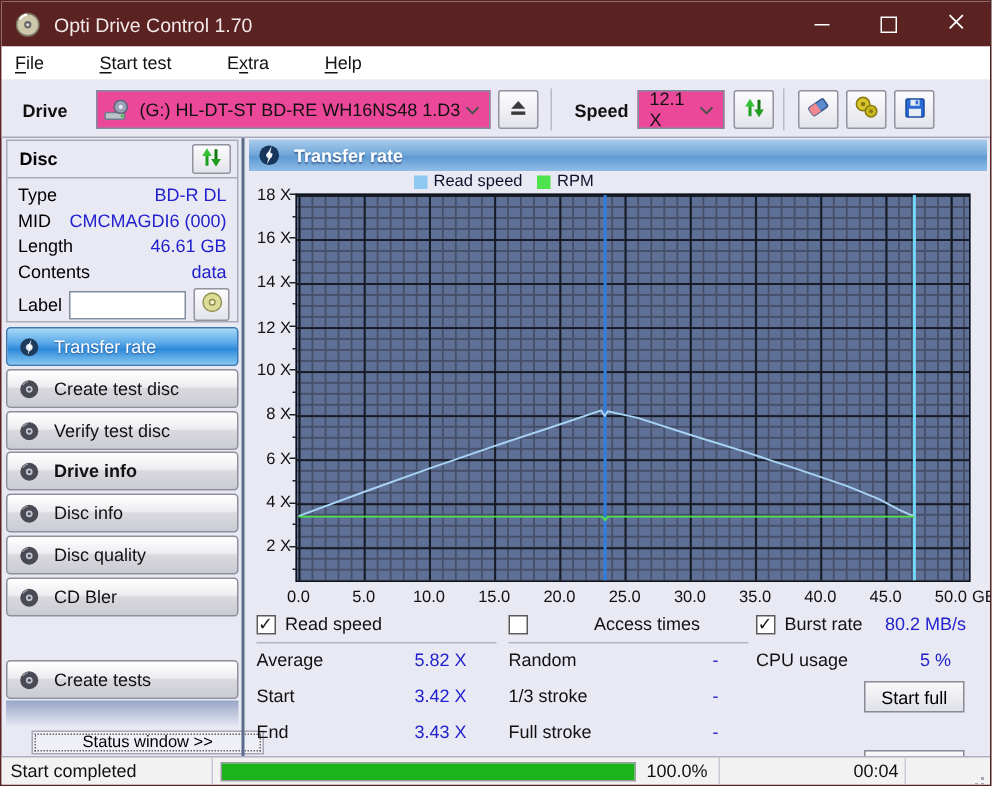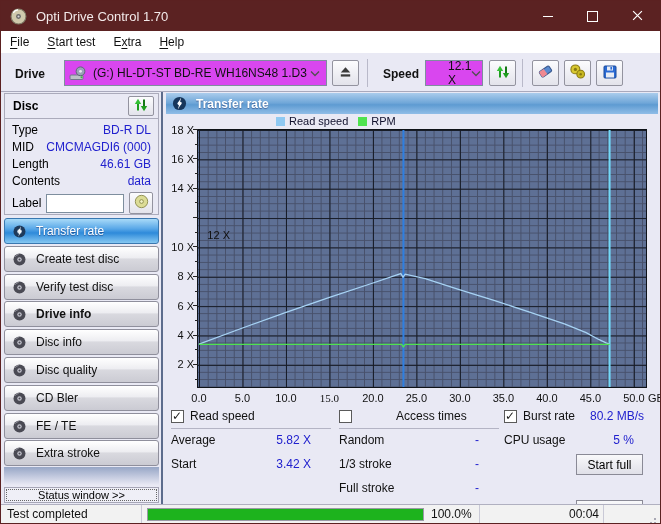--- a/index.html
+++ b/index.html
@@ -10,28 +10,28 @@
   .titlebar{position:absolute;left:0;top:0;width:100%;height:30px;background:#5B2222;
     display:flex;align-items:center;}
   .app-icon{margin-left:9px;width:17px;height:17px;display:inline-flex;}
   .title-text{margin-left:9px;color:#F3EAEA;font-size:13px;}
   .win-controls{position:absolute;right:0;top:0;height:30px;display:flex;}
   .win-btn{width:45px;height:30px;display:flex;align-items:center;justify-content:center;}
   .g-min{width:10px;height:1px;background:#fff;}
   .g-max{width:9px;height:9px;border:1px solid #fff;}
   
   .menubar{position:absolute;left:0;top:30px;width:100%;height:22px;background:#fff;
-    display:flex;align-items:center;font-size:12px;color:#111;}
+    display:flex;align-items:center;font-size:12px;color:#111;gap:19px;}
   .menu-item{padding:3px 9px;}
   .menu-item u{text-underline-offset:2px;}
   
   .toolbar{position:absolute;left:0;top:52px;width:100%;height:39px;background:#E9E9F4;
     border-bottom:1px solid #A9A9BC;box-sizing:border-box;}
   .tb-label{position:absolute;top:14px;font-weight:bold;font-size:12px;color:#111;}
-  .combo{position:absolute;top:7px;height:26px;background:#d946ef;border:1px solid #7E8E9E;
+  .combo{position:absolute;top:7px;height:26px;background:#ec4899;border:1px solid #7E8E9E;
     box-sizing:border-box;display:flex;align-items:center;font-size:12px;color:#111;}
   .combo .chev{margin-left:auto;margin-right:6px;display:inline-flex;}
   .tbtn{position:absolute;top:7px;width:27px;height:26px;box-sizing:border-box;padding:0;
     background:linear-gradient(#FCFCFE,#E3E3EB);border:1px solid #93939F;border-radius:2px;
     display:flex;align-items:center;justify-content:center;cursor:default;}
   .vsep{position:absolute;top:6px;width:1px;height:28px;background:#B9B9C9;}
   
   .disc-box{position:absolute;left:3px;top:92px;width:155px;height:122px;box-sizing:border-box;
     border:1px solid #ABABBB;background:#E9E9F4;}
   .disc-head{height:24px;display:flex;align-items:center;justify-content:space-between;
@@ -45,21 +45,21 @@
   .label-input{width:78px;height:19px;box-sizing:border-box;border:1px solid #7E8E9E;font-size:12px;padding:0 3px;}
   
   .nav{position:absolute;left:3px;top:217px;width:155px;height:250px;}
   .navbtn{position:absolute;left:0;width:155px;height:26px;box-sizing:border-box;border:1px solid #8F8F9C;
     border-radius:3px;background:linear-gradient(180deg,#FFFFFF,#EDEDF1 45%,#D9D9DF 50%,#CBCBD3);
     display:flex;align-items:center;gap:9px;padding-left:7px;font-size:12px;color:#111;}
   .navbtn.sel{background:linear-gradient(180deg,#A8DAF8,#5AA8E8 40%,#2E8ADA 58%,#86C8F2);
     color:#fff;border-color:#3A78B0;text-shadow:0 1px 1px rgba(0,0,60,.45);}
   .nav-fade{position:absolute;left:3px;top:466px;width:155px;height:18px;
     background:linear-gradient(#97A6C6,#E9E9F4);}
-  .statuswin-btn{position:absolute;left:3px;top:486px;width:155px;height:16px;font-size:11px;
+  .statuswin-btn{position:absolute;left:20px;top:486px;width:155px;height:16px;font-size:11px;
     font-family:inherit;background:#EFEFF7;border:1px solid #A6A6B6;outline:1px dotted #666;outline-offset:-3px;
     padding:0;line-height:13px;}
   .vdivider{position:absolute;left:160px;top:91px;width:2px;height:412px;background:#5C6C8C;}
   
   .main{position:absolute;left:163px;top:91px;width:498px;height:412px;}
   .main-header{position:absolute;left:2px;top:1px;width:492px;height:21px;box-sizing:border-box;
     background:linear-gradient(180deg,#AACCEC,#6FA6D8 48%,#5E9BD2 56%,#90BDE7);
     color:#fff;font-weight:bold;font-size:12px;display:flex;align-items:center;gap:9px;padding-left:6px;
     text-shadow:0 1px 1px rgba(0,0,60,.4);}
   .legend{position:absolute;left:112px;top:23px;display:flex;gap:10px;align-items:center;
@@ -156,21 +156,21 @@
     </div>
     <button class="tbtn" style="left:331px">
         <span><svg width="15" height="15" viewBox="0 0 16 16">
             <path d="M3 9 L8 3.5 L13 9 Z" fill="#3A3A3A"></path>
             <rect x="3" y="11" width="10" height="2.4" fill="#3A3A3A"></rect>
           </svg></span>
       </button>
     <div class="vsep" style="left:366px"></div>
     <span class="tb-label" style="left:382px">Speed</span>
     <div class="combo" style="left:424px;width:58px">
-      <span style="margin-left:22px">12.1 X</span>
+      <span style="margin-left:7px">12.1 X</span>
       <span class="chev">
           <svg width="10" height="7" viewBox="0 0 10 6">
             <path d="M1 1 L5 5 L9 1" stroke="#505050" fill="none" stroke-width="1.3"></path>
           </svg>
         </span>
     </div>
     <button class="tbtn" style="left:488px">
         <span><svg width="16" height="16" viewBox="0 0 16 16">
             <path d="M5 13.5 L5 6.5" stroke="#1E9E1E" stroke-width="2"></path>
             <path d="M1.8 7 L5 1.8 L8.2 7 Z" fill="#35C035"></path>
@@ -317,41 +317,30 @@
         <span style="display: inline-flex;">
           <svg width="15" height="15" viewBox="0 0 16 16">
             <circle cx="8" cy="8" r="6.4" fill="#4A4A54"></circle>
             <path d="M3.4 5 A5.5 5.5 0 0 1 7 2.6" stroke="#9a9aa4" fill="none"></path>
             <circle cx="8" cy="8" r="2.4" fill="#C4C4CE"></circle>
             <circle cx="8" cy="8" r="1.1" fill="#4A4A54"></circle>
           </svg>
         </span>
         <span>CD Bler</span>
       </div>
-      <div class="navbtn" style="top: 195px;">
-        <span style="display: inline-flex;">
-          <svg width="15" height="15" viewBox="0 0 16 16">
-            <circle cx="8" cy="8" r="6.4" fill="#4A4A54"></circle>
-            <path d="M3.4 5 A5.5 5.5 0 0 1 7 2.6" stroke="#9a9aa4" fill="none"></path>
-            <circle cx="8" cy="8" r="2.4" fill="#C4C4CE"></circle>
-            <circle cx="8" cy="8" r="1.1" fill="#4A4A54"></circle>
-          </svg>
-        </span>
-        <span>FE / TE</span>
-      </div>
       <div class="navbtn" style="top: 222px;">
         <span style="display: inline-flex;">
           <svg width="15" height="15" viewBox="0 0 16 16">
             <circle cx="8" cy="8" r="6.4" fill="#4A4A54"></circle>
             <path d="M3.4 5 A5.5 5.5 0 0 1 7 2.6" stroke="#9a9aa4" fill="none"></path>
             <circle cx="8" cy="8" r="2.4" fill="#C4C4CE"></circle>
             <circle cx="8" cy="8" r="1.1" fill="#4A4A54"></circle>
           </svg>
         </span>
-        <span>Extra stroke</span>
+        <span>Create tests</span>
       </div>
     </div>
   <div class="nav-fade"></div>
   <button class="statuswin-btn">Status window &gt;&gt;</button>
   <div class="vdivider"></div>
 
   <div class="main">
     <div class="main-header">
       <span style="display:inline-flex">
           <svg width="15" height="15" viewBox="0 0 16 16">
@@ -383,42 +372,42 @@
     <div id="axes">
         <div class="ytick" style="top: 30.5px;">18 X</div>
         <div class="ymark" style="left: 29px; width: 5px; top: 37px;"></div>
         <div class="ymark" style="left: 31px; width: 3px; top: 51.6857px;"></div>
         <div class="ytick" style="top: 59.8714px;">16 X</div>
         <div class="ymark" style="left: 29px; width: 5px; top: 66.3714px;"></div>
         <div class="ymark" style="left: 31px; width: 3px; top: 81.0571px;"></div>
         <div class="ytick" style="top: 89.2429px;">14 X</div>
         <div class="ymark" style="left: 29px; width: 5px; top: 95.7429px;"></div>
         <div class="ymark" style="left: 31px; width: 3px; top: 110.429px;"></div>
-        <div class="ytick" style="top: 136px; padding-left: 36px;">12 X</div>
+        <div class="ytick" style="top: 120px;">12 X</div>
         <div class="ymark" style="left: 29px; width: 5px; top: 125.114px;"></div>
         <div class="ymark" style="left: 31px; width: 3px; top: 139.8px;"></div>
         <div class="ytick" style="top: 147.986px;">10 X</div>
         <div class="ymark" style="left: 29px; width: 5px; top: 154.486px;"></div>
         <div class="ymark" style="left: 31px; width: 3px; top: 169.171px;"></div>
         <div class="ytick" style="top: 177.357px;">8 X</div>
         <div class="ymark" style="left: 29px; width: 5px; top: 183.857px;"></div>
         <div class="ymark" style="left: 31px; width: 3px; top: 198.543px;"></div>
         <div class="ytick" style="top: 206.729px;">6 X</div>
         <div class="ymark" style="left: 29px; width: 5px; top: 213.229px;"></div>
         <div class="ymark" style="left: 31px; width: 3px; top: 227.914px;"></div>
         <div class="ytick" style="top: 236.1px;">4 X</div>
         <div class="ymark" style="left: 29px; width: 5px; top: 242.6px;"></div>
         <div class="ymark" style="left: 31px; width: 3px; top: 257.286px;"></div>
         <div class="ytick" style="top: 265.471px;">2 X</div>
         <div class="ymark" style="left: 29px; width: 5px; top: 271.971px;"></div>
         <div class="ymark" style="left: 31px; width: 3px; top: 286.657px;"></div>
         <div class="xtick" style="left: 35px;">0.0</div>
         <div class="xtick" style="left: 78.4951px;">5.0</div>
         <div class="xtick" style="left: 121.99px;">10.0</div>
-        <div class="xtick" style="left: 165.485px; font-family: Liberation Serif, serif;">15.0</div>
+        <div class="xtick" style="left: 165.485px;">15.0</div>
         <div class="xtick" style="left: 208.981px;">20.0</div>
         <div class="xtick" style="left: 252.476px;">25.0</div>
         <div class="xtick" style="left: 295.971px;">30.0</div>
         <div class="xtick" style="left: 339.466px;">35.0</div>
         <div class="xtick" style="left: 382.961px;">40.0</div>
         <div class="xtick" style="left: 426.456px;">45.0</div>
         <div class="xtick" style="left: 469.951px;">50.0</div>
       </div>
     <span class="gb-label">GB</span>
     <div id="rescols">
@@ -429,20 +418,24 @@
           </div>
           <div class="runderline" style="width: 160px;"></div>
           <div class="rrow" style="top: 24px; width: 140px;">
             <span>Average</span>
             <span class="rval">5.82 X</span>
           </div>
           <div class="rrow" style="top: 48px; width: 140px;">
             <span>Start</span>
             <span class="rval">3.42 X</span>
           </div>
+          <div class="rrow" style="top: 72px; width: 140px;">
+            <span>End</span>
+            <span class="rval">3.43 X</span>
+          </div>
         </div>
         <div class="rescol" style="left: 175px; width: 160px;">
           <div class="cbrow" style="width: 160px; gap: 38px;">
             <span class="cb"></span>
             <span>Access times</span>
           </div>
           <div class="runderline" style="width: 160px;"></div>
           <div class="rrow" style="top: 24px; width: 140px;">
             <span>Random</span>
             <span class="rval">-</span>
@@ -466,21 +459,21 @@
             <span>CPU usage</span>
             <span class="rval">5 %</span>
           </div>
         </div>
       </div>
     <button class="startbtn" style="top:362px">Start full</button>
     <button class="startbtn" style="top:408px">Start part</button>
   </div>
 
   <div class="statusbar">
-    <span class="sb-text">Test completed</span>
+    <span class="sb-text">Start completed</span>
     <div class="sb-sep" style="left:140px"></div>
     <div class="progress">
         <div class="fill" id="pfill" style="width: 100%;"></div>
       </div>
     <span class="sb-pct">100.0%</span>
     <div class="sb-sep" style="left:478px"></div>
     <span class="sb-time">00:04</span>
     <div class="sb-sep" style="left:602px"></div>
     <span class="grip"></span>
   </div>

